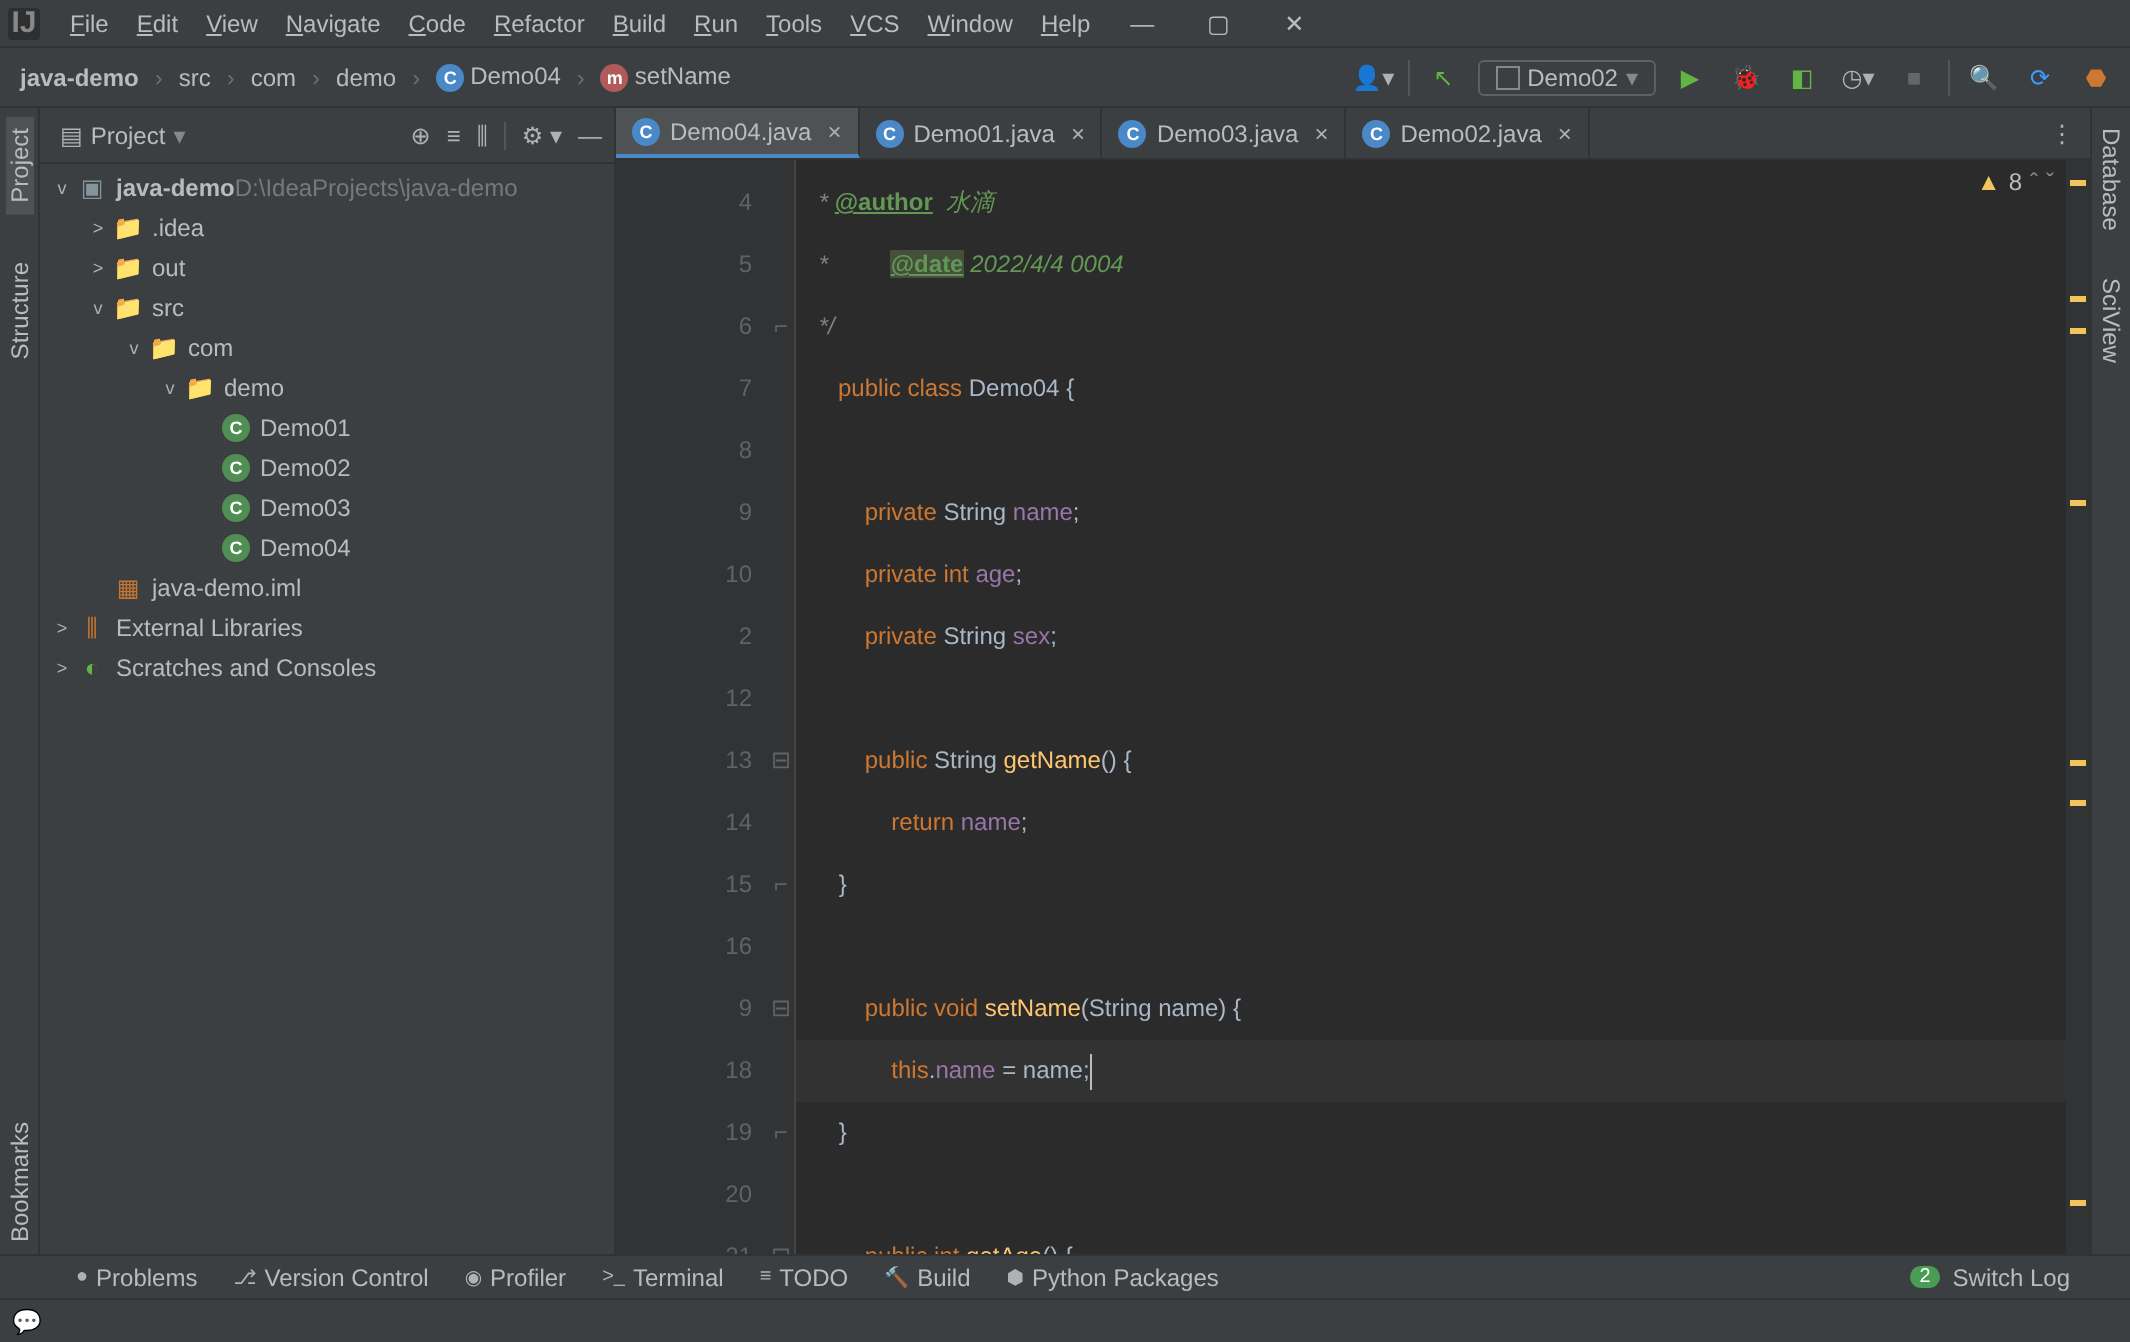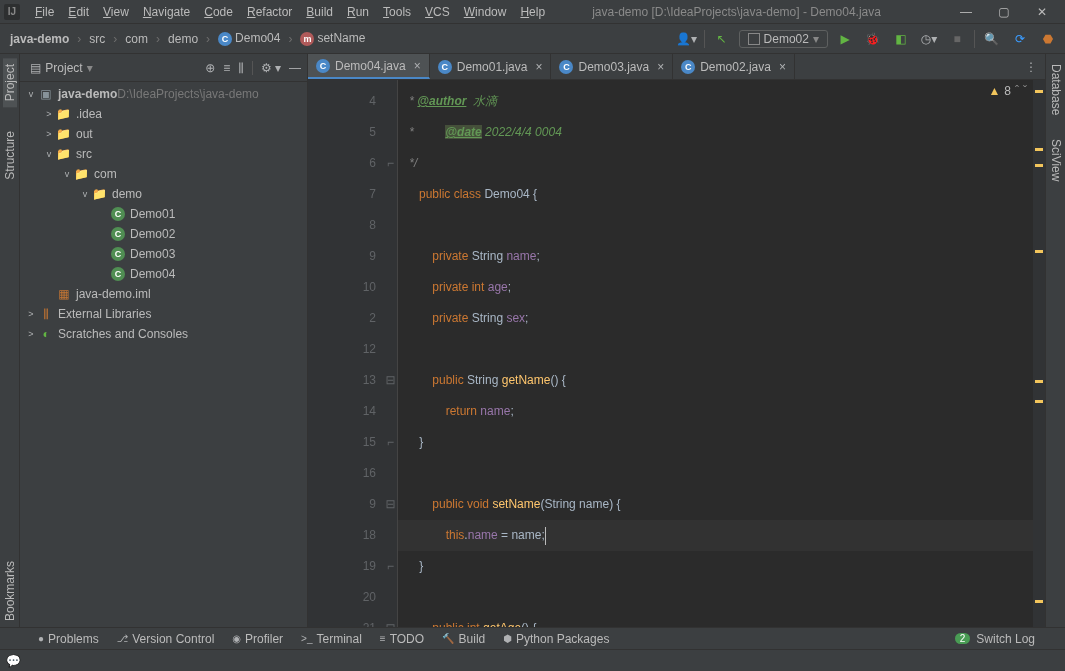--- a/index.html
+++ b/index.html
@@ -1,18 +1,18 @@
 <!DOCTYPE html>
 <html><head>
 <meta charset="utf-8">
 <style>
 * { margin: 0; padding: 0; box-sizing: border-box; font-family: "Segoe UI", Arial, sans-serif; font-size: 12px; -webkit-font-smoothing: antialiased; }
 body { background: #3c3f41; color: #bbbbbb; width: 1065px; height: 671px; overflow: hidden; display: flex; flex-direction: column; }
 .titlebar { height: 24px; background: #3c3f41; display: flex; align-items: center; padding: 0 4px; border-bottom: 1px solid #323232; }
-.titlebar-icon { width: 16px; height: 16px; background: #2d2f30; margin-right: 8px; border-radius: 2px; display:flex;align-items:center;justify-content:center;color:#888;font-size:10px;font-weight:bold;}
+.titlebar-icon { width: 16px; height: 16px; background: #2d2f30; margin-right: 8px; border-radius: 2px; display:flex;align-items:center;justify-content:center;color:#888;font-size:15px;font-weight:bold;}
 .menu-item { padding: 2px 7px; color: #bbbbbb; cursor: pointer; }
 .menu-item .u { text-decoration: underline; }
 .titlebar-title { flex: 1; text-align: left; padding-left: 40px; color: #8a8a8a; }
 .win-controls { display: flex; gap: 0; }
 .win-btn { width: 38px; height: 22px; display: flex; align-items: center; justify-content: center; color: #bbbbbb; }
 .navbar { height: 30px; background: #3c3f41; display: flex; align-items: center; padding: 0 6px; border-bottom: 1px solid #323232; }
 .breadcrumb { display: flex; align-items: center; gap: 2px; }
 .bc-item { padding: 2px 4px; color: #bbbbbb; border-radius: 3px; }
 .bc-sep { color: #6e6e6e; padding: 0 2px; }
 .bc-icon { display:inline-flex; width:14px; height:14px; border-radius:50%; align-items:center; justify-content:center; font-size:9px; font-weight:bold; margin-right:3px; }
@@ -49,21 +49,21 @@
 .fold-gutter { background:#313335; width:14px; border-right:1px solid #444; padding-top:6px; line-height:31px; font-size:10px; color:#606366; text-align:center; font-family:"Consolas",monospace;}
 .code { flex:1; padding:6px 0 0 0; font-family:"Consolas","Courier New",monospace; font-size:14px; line-height:31px; white-space:pre;}
 .code .line { padding-left:8px; }
 .code .line.current { background:#323232;}
 .kw { color:#cc7832;padding-left:13px;}
 .type { color:#a9b7c6;}
 .ident { color:#a9b7c6;}
 .method { color:#ffc66d;}
 .field { color:#9876aa;}
 .comment { color:#808080; font-style:italic;}
-.doc-tag { color:#629755; font-style:italic; font-weight:bold; text-decoration:underline;}
+.doc-tag { color:#629755; font-weight:bold; text-decoration:underline;}
 .doc-tag.hl { background:#45503a;margin-left:28px;}
 .doc-txt { color:#629755; font-style:italic;}
 .plain { color:#a9b7c6;}
 .cursor { border-left:1px solid #bbbbbb; display:inline-block; height:18px; vertical-align:middle;}
 .editor-errstrip { position:absolute; right:0; top:0; width:12px; height:100%; background:#313335;}
 .strip-mark { position:absolute; right:2px; width:8px; height:3px;}
 .warn-badge { position:absolute; top:4px; right:18px; display:flex; align-items:center; gap:4px; color:#bbbbbb; font-size:11px;}
 .warn-ico{ color:#f2c55c;}
 .right-rail { width:20px; background:#3c3f41; border-left:1px solid #323232; display:flex; flex-direction:column; align-items:center; padding-top:6px; gap:16px;}
 .right-rail-item { writing-mode: vertical-rl; color:#bbbbbb; font-size:11px; padding:4px 0;}
@@ -74,21 +74,20 @@
 .statusbar { height:22px; background:#3c3f41; border-top:1px solid #323232; display:flex; align-items:center; padding:0 6px; color:#bbbbbb; gap:14px;}
 .statusbar .right { margin-left:auto; display:flex; gap:14px; align-items:center;}
 .pill-icon{font-size:10px;}
 </style>
 </head>
 <body>
 
 <div class="titlebar">
   <div class="titlebar-icon">IJ</div>
   <div id="menu-host"><span class="menu-item"><span class="u">F</span>ile</span><span class="menu-item"><span class="u">E</span>dit</span><span class="menu-item"><span class="u">V</span>iew</span><span class="menu-item"><span class="u">N</span>avigate</span><span class="menu-item"><span class="u">C</span>ode</span><span class="menu-item"><span class="u">R</span>efactor</span><span class="menu-item"><span class="u">B</span>uild</span><span class="menu-item"><span class="u">R</span>un</span><span class="menu-item"><span class="u">T</span>ools</span><span class="menu-item"><span class="u">V</span>CS</span><span class="menu-item"><span class="u">W</span>indow</span><span class="menu-item"><span class="u">H</span>elp</span></div>
-  <div class="titlebar-title">java-demo [D:\IdeaProjects\java-demo] - Demo04.java</div>
   <div class="win-controls">
     <div class="win-btn">—</div>
     <div class="win-btn">▢</div>
     <div class="win-btn">✕</div>
   </div>
 </div>
 
 <div class="navbar">
   <div class="breadcrumb" id="breadcrumb-host">
       <span class="bc-item" style="font-weight: bold;">java-demo</span>

